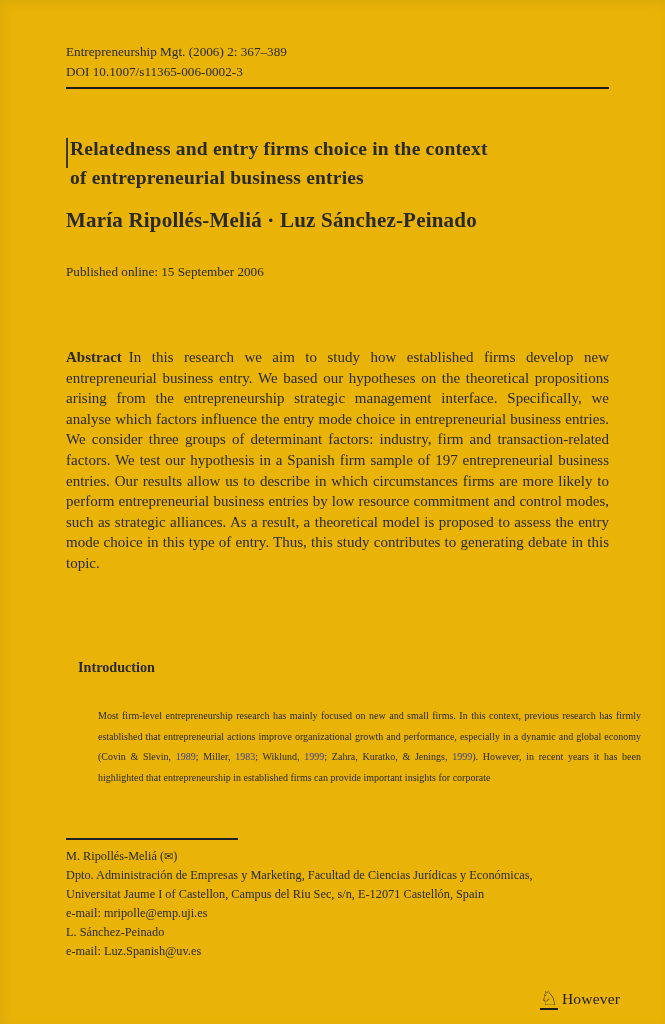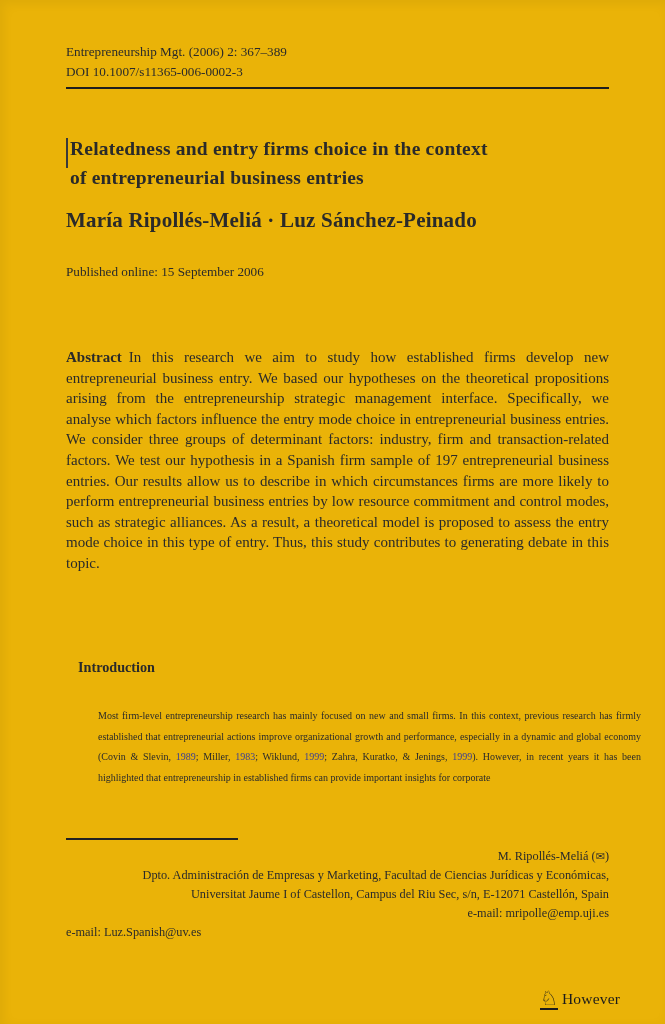--- a/index.html
+++ b/index.html
@@ -74,21 +74,21 @@
   .cite-year { color: #3b3f92; text-decoration: none; cursor: pointer; }
 
   .foot-rule {
     left: 66px; top: 838px; width: 172px; height: 2px;
     background: #222222;
   }
   .footnote {
     left: 66px; width: 543px;
     font-size: 12.3px; line-height: 19px;
   }
-  .fn1 { top: 847px; text-align: right; }
+  .fn1 { top: 847px; }
   .fn2 { top: 923px; }
   .envelope { font-size: 11px; }
 
   .springer-logo {
     top: 988px; left: 540px;
     display: flex; align-items: center; gap: 4px;
     color: #1c1c1c;
   }
   .knight-icon {
     font-size: 20px; line-height: 20px;
@@ -133,20 +133,21 @@
   <div class="abs foot-rule"></div>
 
   <div class="abs footnote fn1">
     <div><span>M. Ripollés-Meliá (</span><span class="envelope">✉</span><span>)</span></div>
     <div>Dpto. Administración de Empresas y Marketing, Facultad de Ciencias Jurídicas y Económicas,</div>
     <div>Universitat Jaume I of Castellon, Campus del Riu Sec, s/n, E-12071 Castellón, Spain</div>
     <div>e-mail: mripolle@emp.uji.es</div>
   </div>
 
   <div class="abs footnote fn2">
+    <div>L. Sánchez-Peinado</div>
     <div>e-mail: Luz.Spanish@uv.es</div>
   </div>
 
   <div class="abs springer-logo">
     <span class="knight-icon">♘</span>
     <span class="springer-label">However</span>
   </div>
 
 </div>
 

